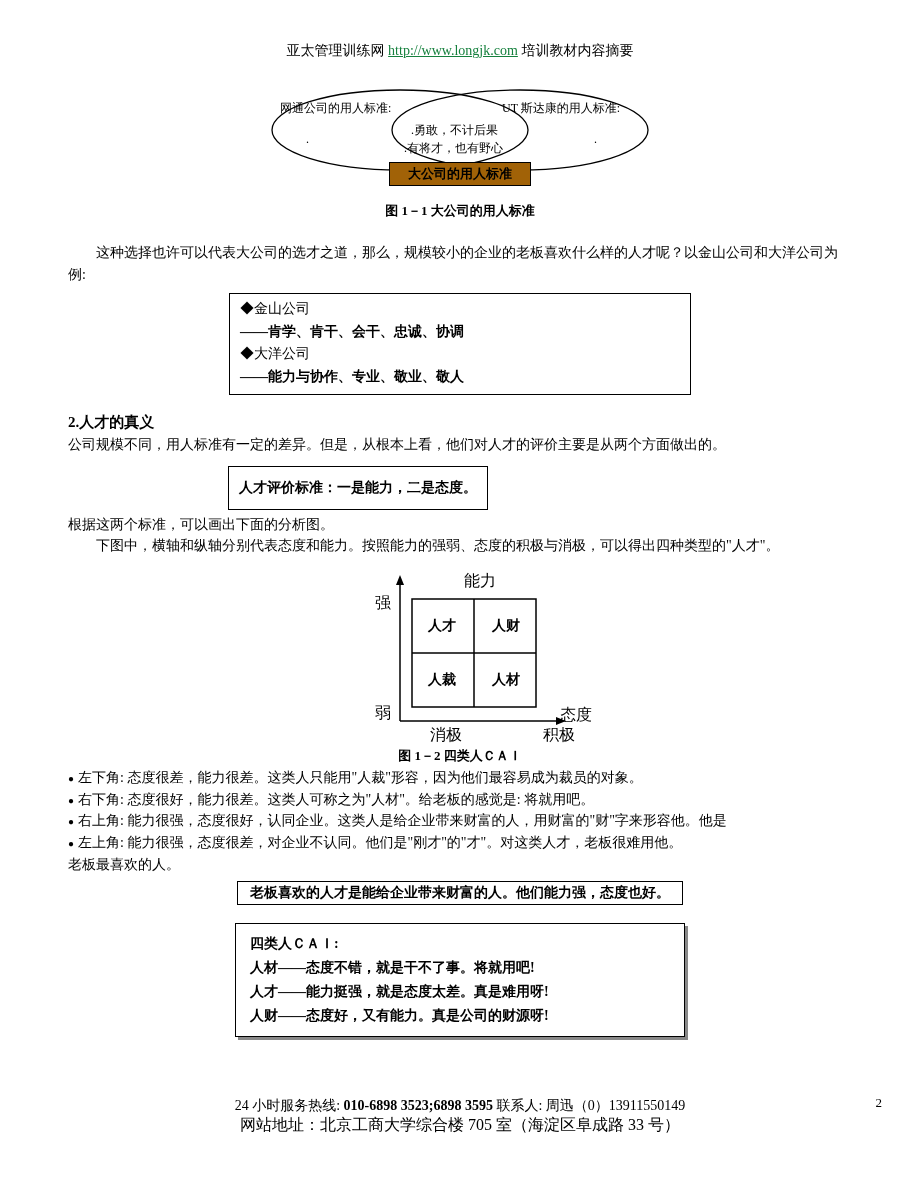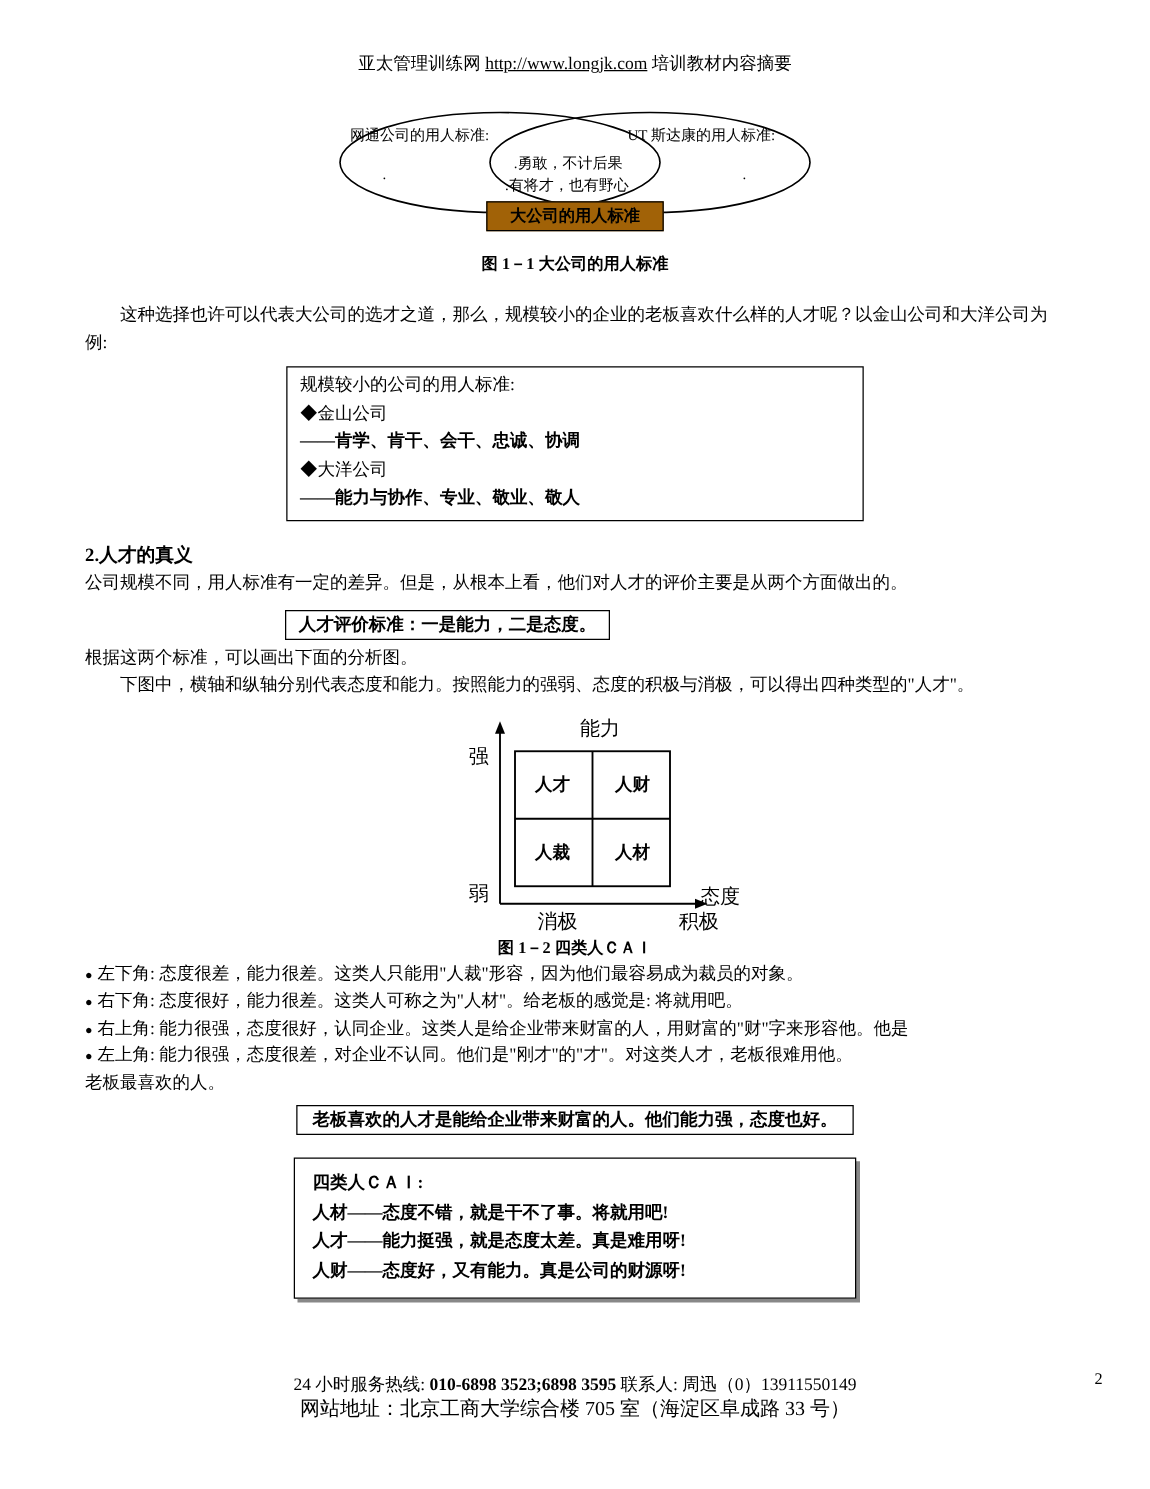--- a/index.html
+++ b/index.html
@@ -16,21 +16,21 @@
   position: relative;
   box-sizing: border-box;
   min-height: 1191px;
 }
 .page-header {
   text-align: center;
   font-size: 14px;
   margin-bottom: 26px;
 }
 .page-header a {
-  color: #000000;
+  color: #15803d;
   text-decoration: underline;
 }
 .venn-wrapper {
   width: 420px;
   margin: 0 auto;
   position: relative;
   height: 110px;
 }
 .venn-svg {
   display: block;
@@ -82,21 +82,21 @@
 }
 .section-heading {
   font-size: 15px;
   font-weight: bold;
   margin: 8px 0 2px 0;
 }
 .box-criteria {
   border: 1px solid #000;
   font-weight: bold;
   font-size: 14px;
-  padding: 2px 10px;
+  padding: 12px 10px;
   display: inline-block;
   margin: 2px 0 2px 160px;
 }
 .bul-item {
   margin: 0;
   line-height: 1.55;
 }
 .bul-item::before {
   content: "●";
   font-size: 10px;
@@ -178,21 +178,20 @@
     <span class="venn-label" style="left:344px; top:46px;">.</span>
     <div class="venn-box-label" style="position:absolute; left:0; right:0; top:80px;">
       <span class="venn-box">大公司的用人标准</span>
     </div>
   </div>
   <div class="caption">图 1－1  大公司的用人标准</div>
 
   <p class="body-text indent">这种选择也许可以代表大公司的选才之道，那么，规模较小的企业的老板喜欢什么样的人才呢？以金山公司和大洋公司为例:</p>
 
   <div class="box-standards">
-    <div>规模较小的公司的用人标准:</div>
     <div>◆金山公司</div>
     <div class="bold">——肯学、肯干、会干、忠诚、协调</div>
     <div>◆大洋公司</div>
     <div class="bold">——能力与协作、专业、敬业、敬人</div>
   </div>
 
   <div class="section-heading">2.人才的真义</div>
   <p class="body-text" style="margin-top:0;">公司规模不同，用人标准有一定的差异。但是，从根本上看，他们对人才的评价主要是从两个方面做出的。</p>
   <div><span class="box-criteria">人才评价标准：一是能力，二是态度。</span></div>
   <p class="body-text" style="margin-top:2px; margin-bottom:0;">根据这两个标准，可以画出下面的分析图。</p>

